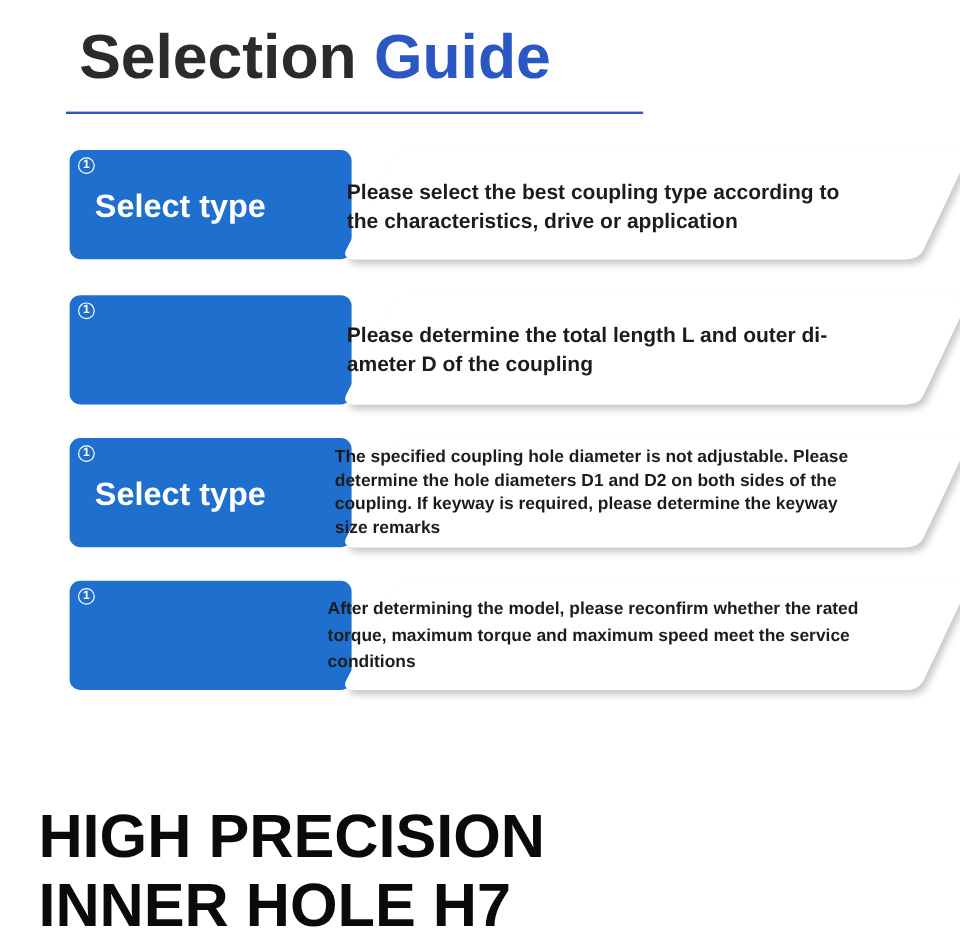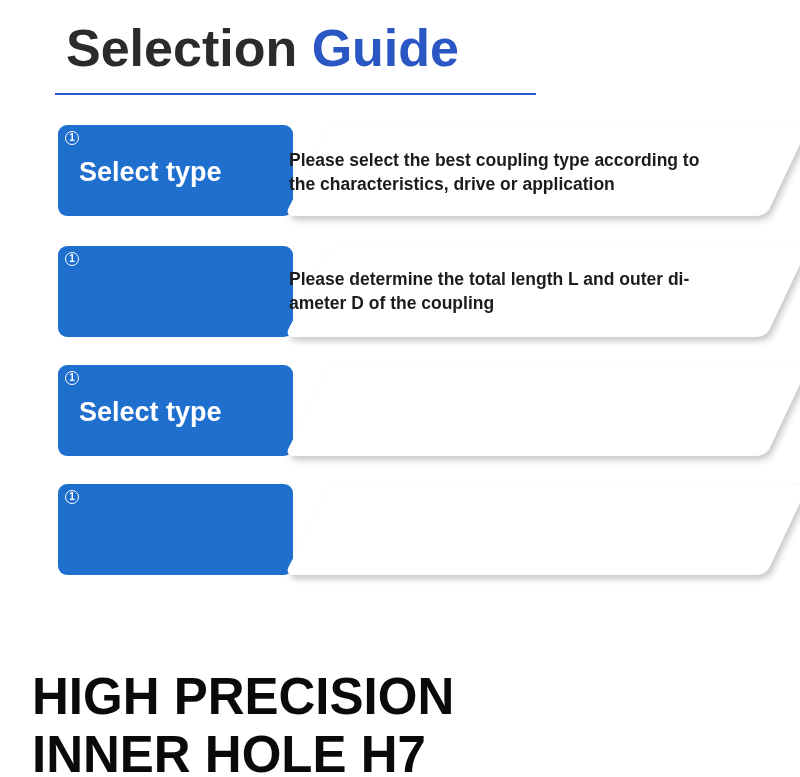--- a/index.html
+++ b/index.html
@@ -83,27 +83,29 @@
 </div>
 
 <div class="step" style="top:365px;">
   <div class="blue">
     <div class="num">1</div>
     <div class="label">Select type</div>
   </div>
   <svg class="card-svg" viewBox="0 0 540 100">
     <path d="M118,1 L572,1 Q584,1 579,12 L545,84 Q541,91 530,91 L72,91 Q60,91 65,82 L103,9 Q108,1 118,1 Z" transform="translate(-4,0)" fill="#ffffff" filter="url(#sh1)"></path>
   </svg>
+  <div class="desc small" style="left:221px; top:7px; width:450px;">The specified coupling hole diameter is not adjustable. Please determine the hole diameters D1 and D2 on both sides of the coupling. If keyway is required, please determine the keyway size remarks</div>
 </div>
 
 <div class="step" style="top:484px;">
   <div class="blue">
     <div class="num">1</div>
   </div>
   <svg class="card-svg" viewBox="0 0 540 100">
     <path d="M118,1 L572,1 Q584,1 579,12 L545,84 Q541,91 530,91 L72,91 Q60,91 65,82 L103,9 Q108,1 118,1 Z" transform="translate(-4,0)" fill="#ffffff" filter="url(#sh1)"></path>
   </svg>
+  <div class="desc small" style="left:215px; top:13px; width:465px; line-height:22px;">After determining the model, please reconfirm whether the rated torque, maximum torque and maximum speed meet the service conditions</div>
 </div>
 
 <div class="footer">
   <div>HIGH PRECISION</div>
   <div>INNER HOLE H7</div>
 </div>
 
 </body></html>

